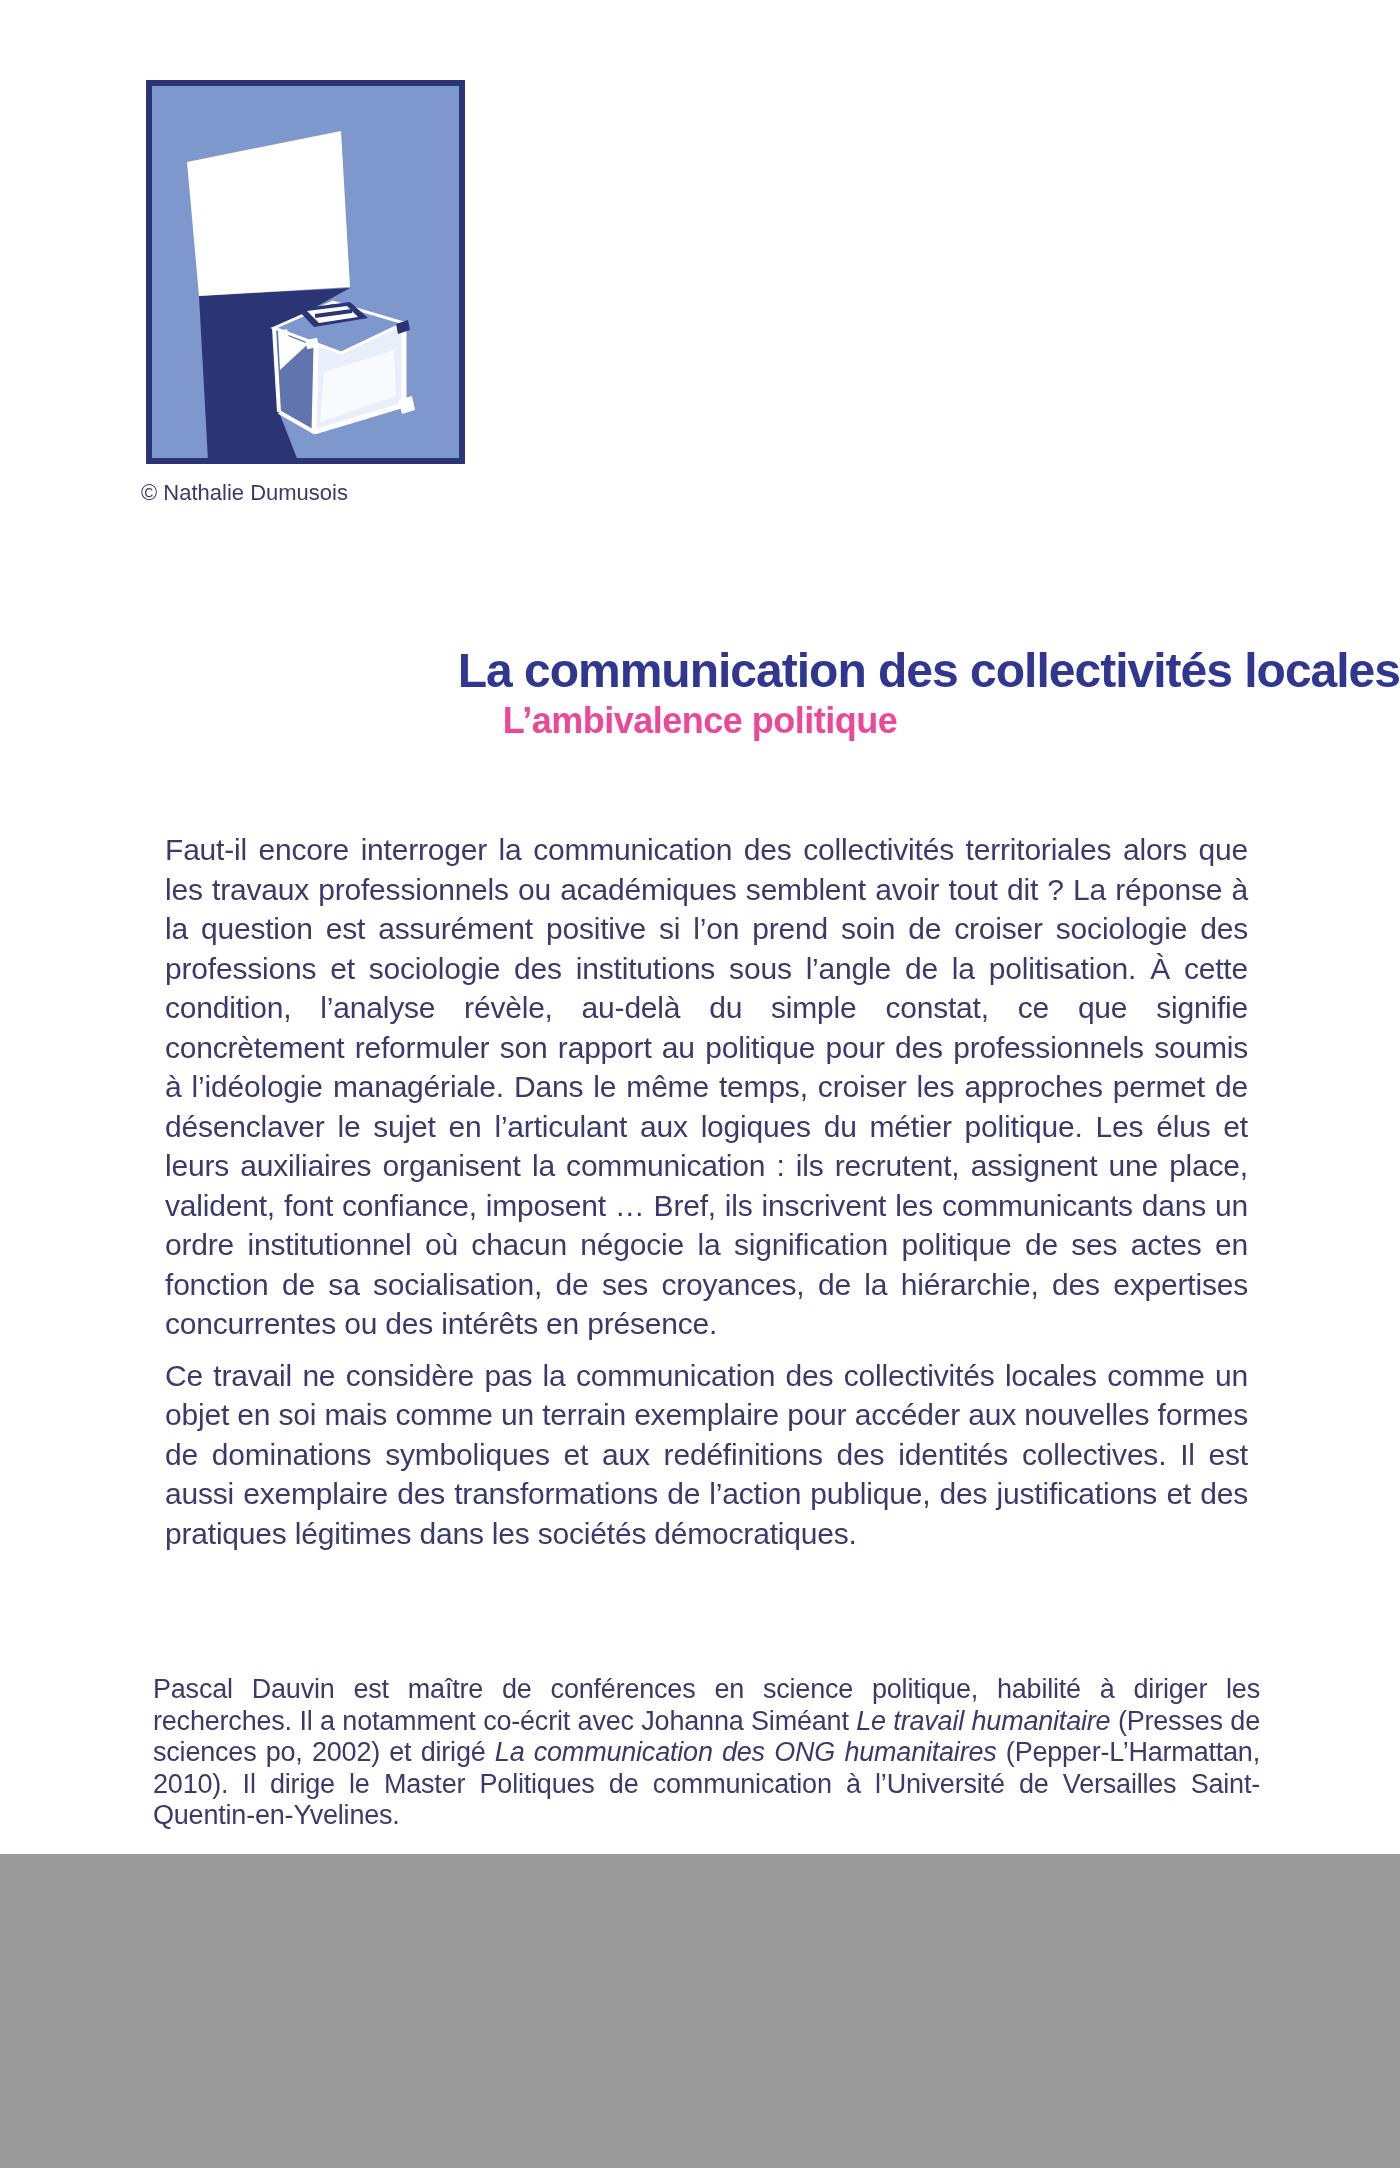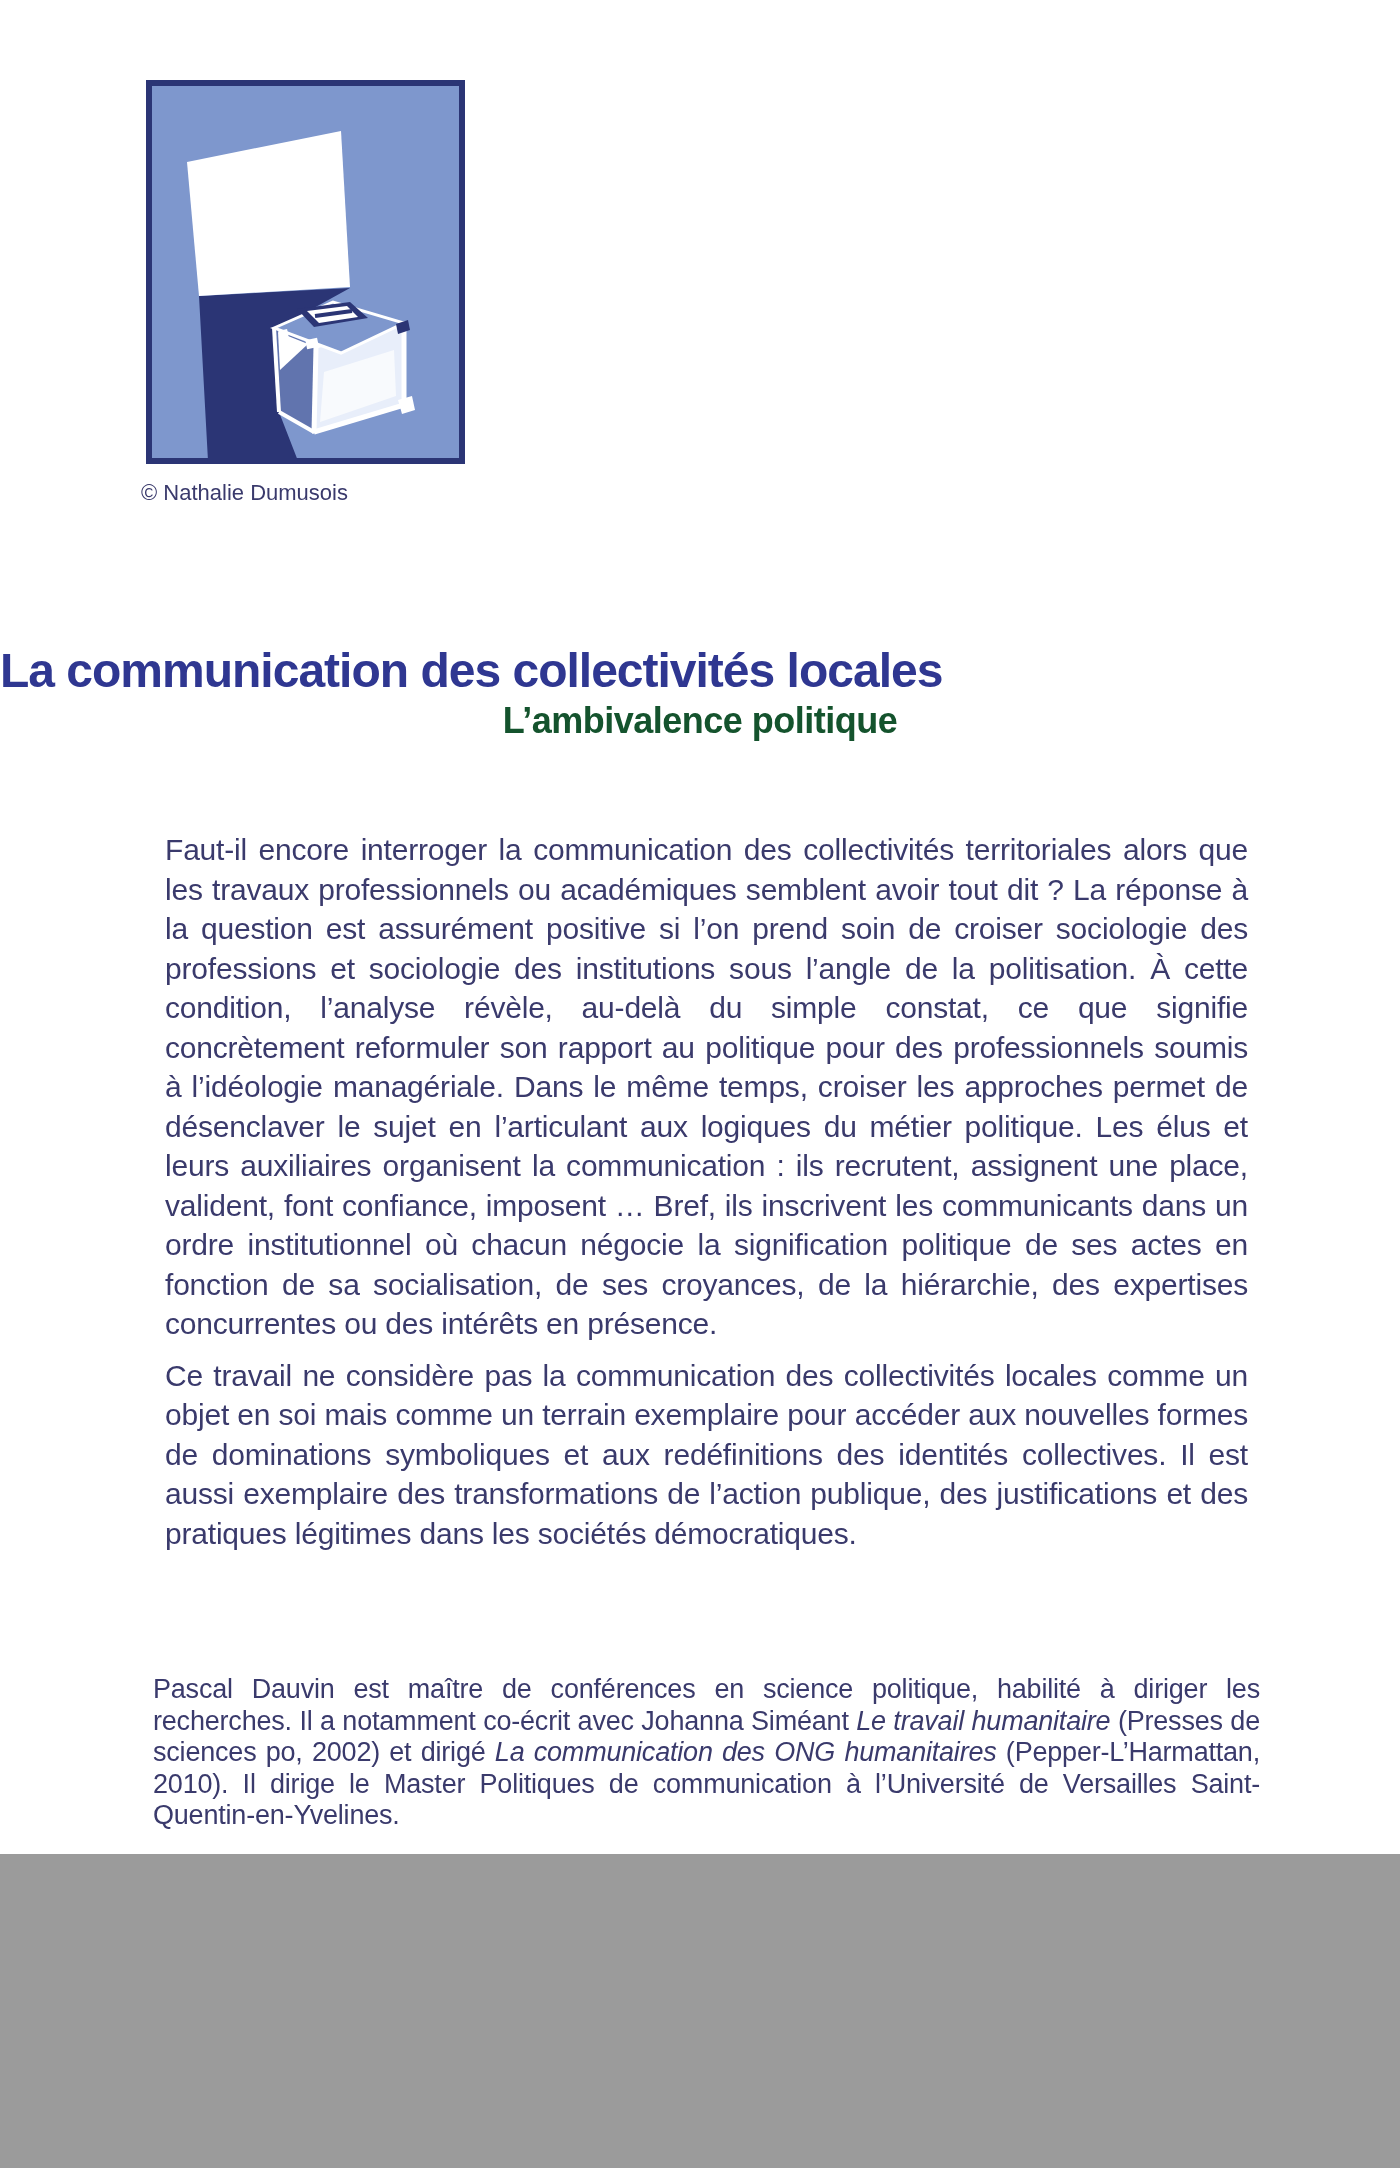--- a/index.html
+++ b/index.html
@@ -5,24 +5,24 @@
   html,body{margin:0;padding:0;background:#9b9b9b;}
   .page{
     position:relative;width:1400px;height:1854px;background:#ffffff;
     margin:0 auto;overflow:hidden;
     font-family:"Liberation Sans",sans-serif;
   }
   
   .illus{position:absolute;left:146px;top:80px;width:319px;height:384px;}
   .credit{position:absolute;left:141px;top:480px;font-size:22px;color:#3a3a6c;}
   
-  .title{position:absolute;left:0;top:643px;width:1400px;text-align:left;
+  .title{position:absolute;left:0;top:643px;width:1400px;text-align:right;
     font-weight:bold;font-size:48px;letter-spacing:-1px;color:#2f3791;}
   .subtitle{position:absolute;left:0;top:700px;width:1400px;text-align:center;
-    font-weight:bold;font-size:36px;letter-spacing:-0.5px;color:#14532d;}
+    font-weight:bold;font-size:36px;letter-spacing:-0.5px;color:#ec4899;}
   
   .intro{position:absolute;left:153px;top:818px;width:1107px;
     font-size:30px;line-height:39.5px;text-align:justify;color:#3a3a6c;
     letter-spacing:-0.2px;}
   .intro p{margin:12px;}
   .bio{position:absolute;left:153px;top:1674px;width:1107px;
     font-size:27px;line-height:31.5px;text-align:justify;color:#3a3a6c;
     letter-spacing:-0.2px;}
   .bio .it{font-style:italic;}
   

